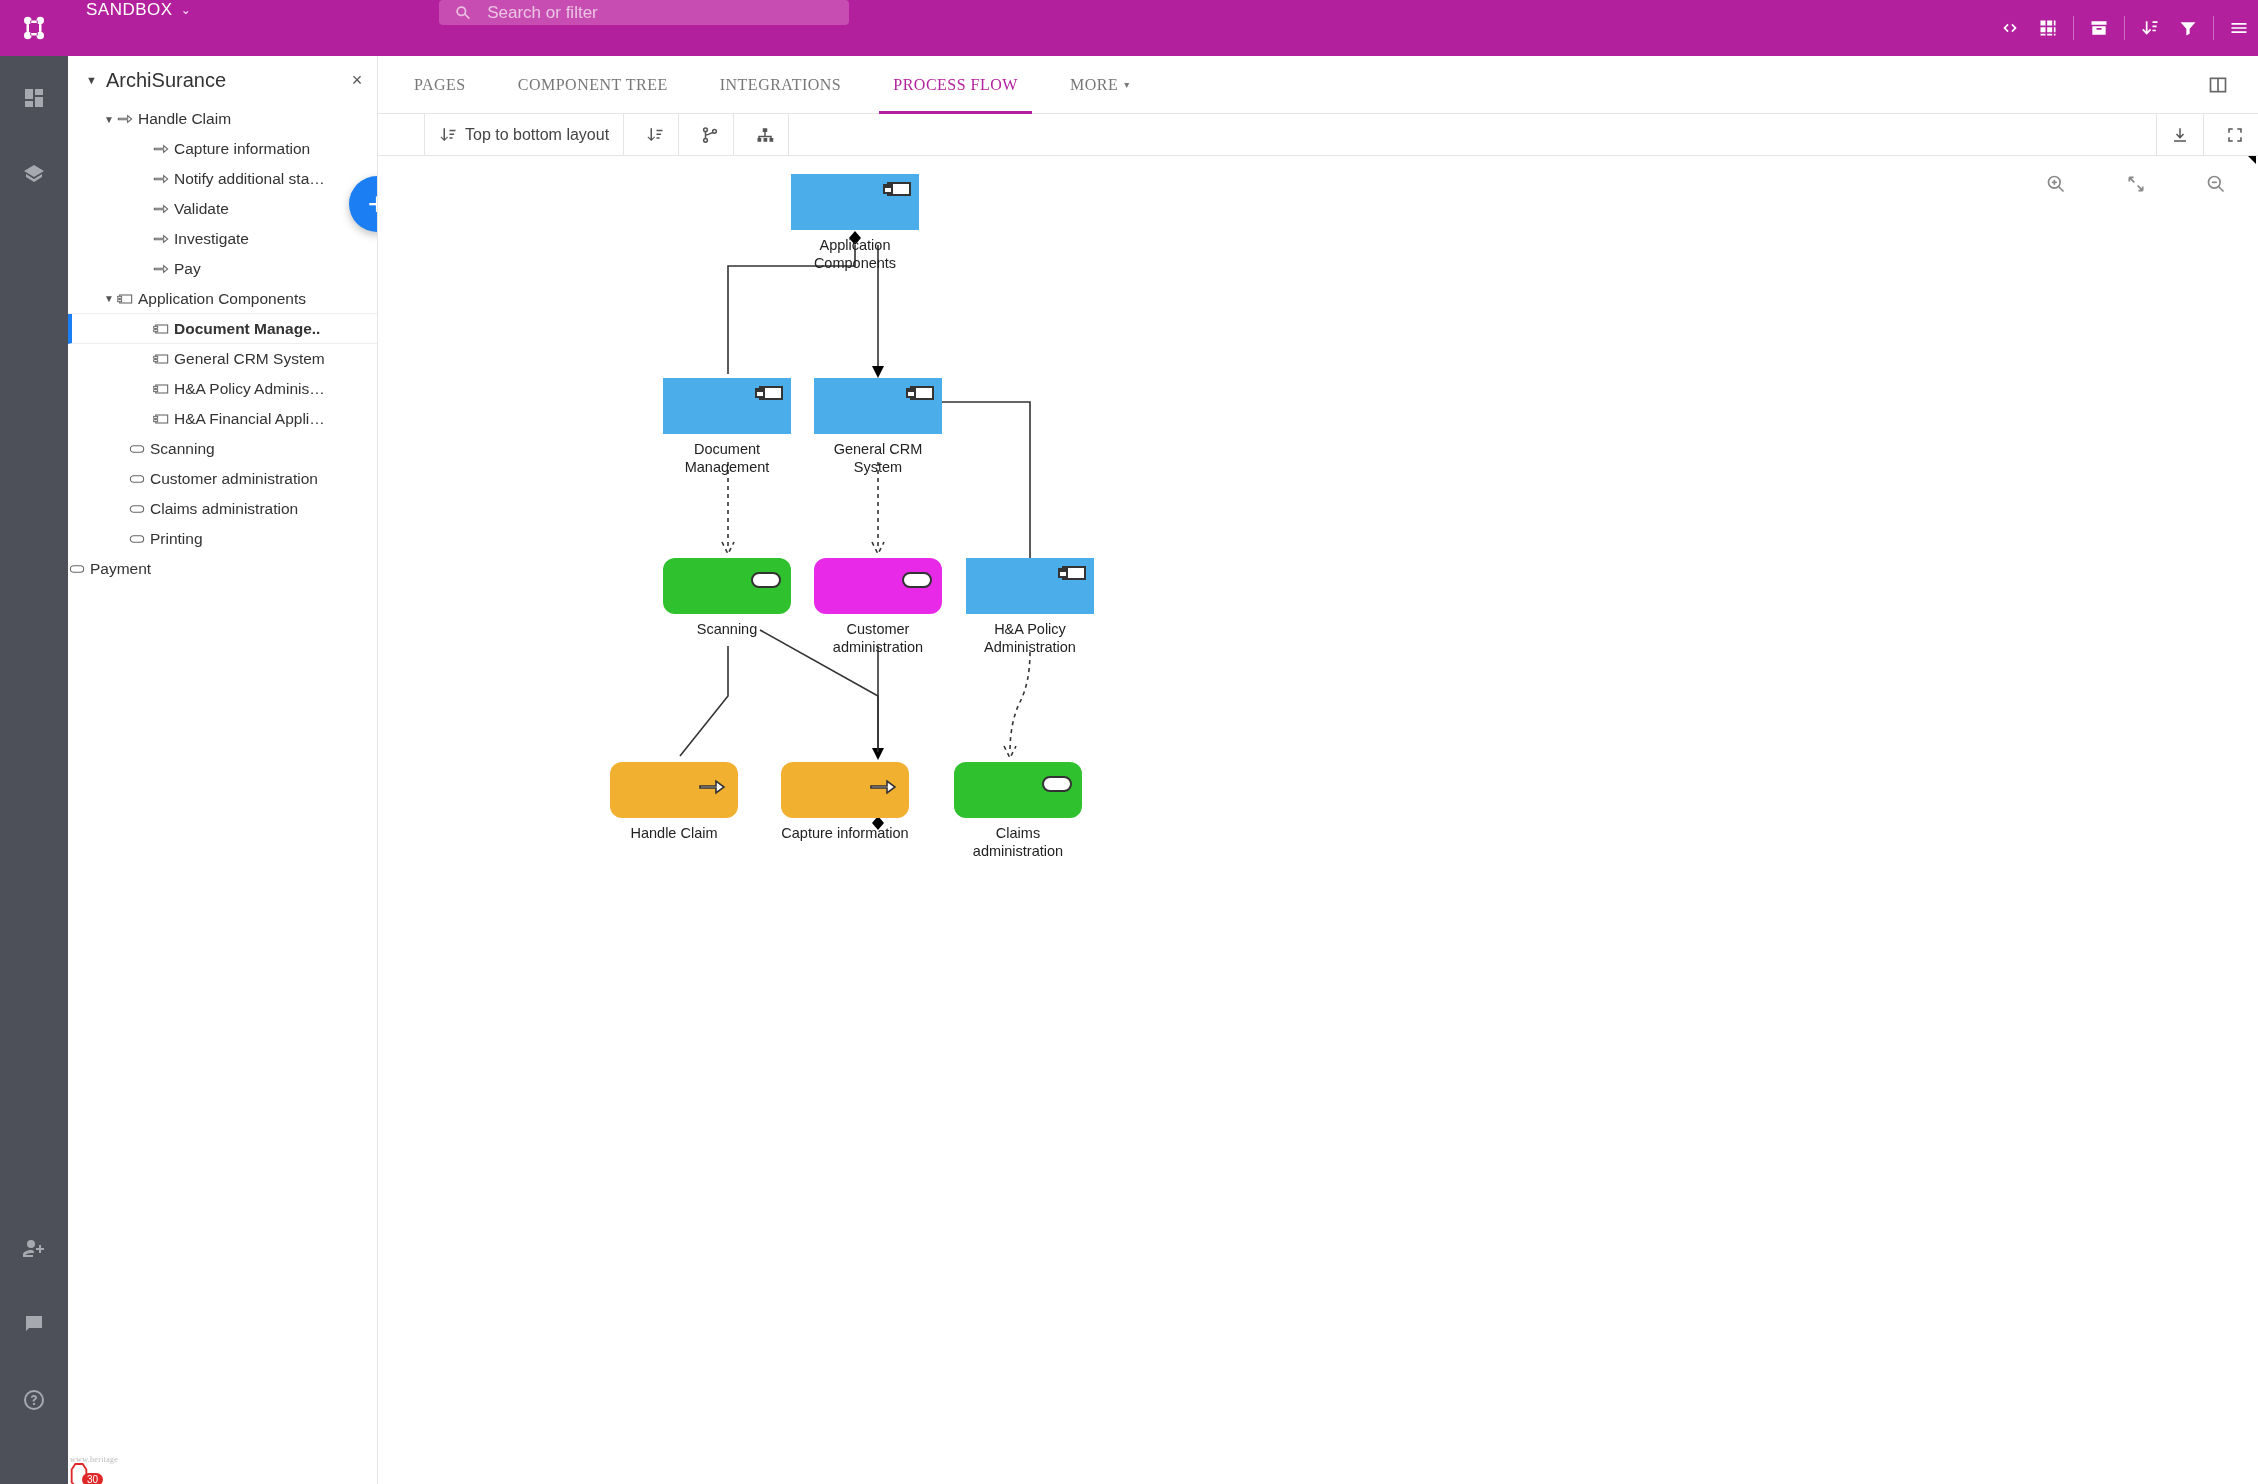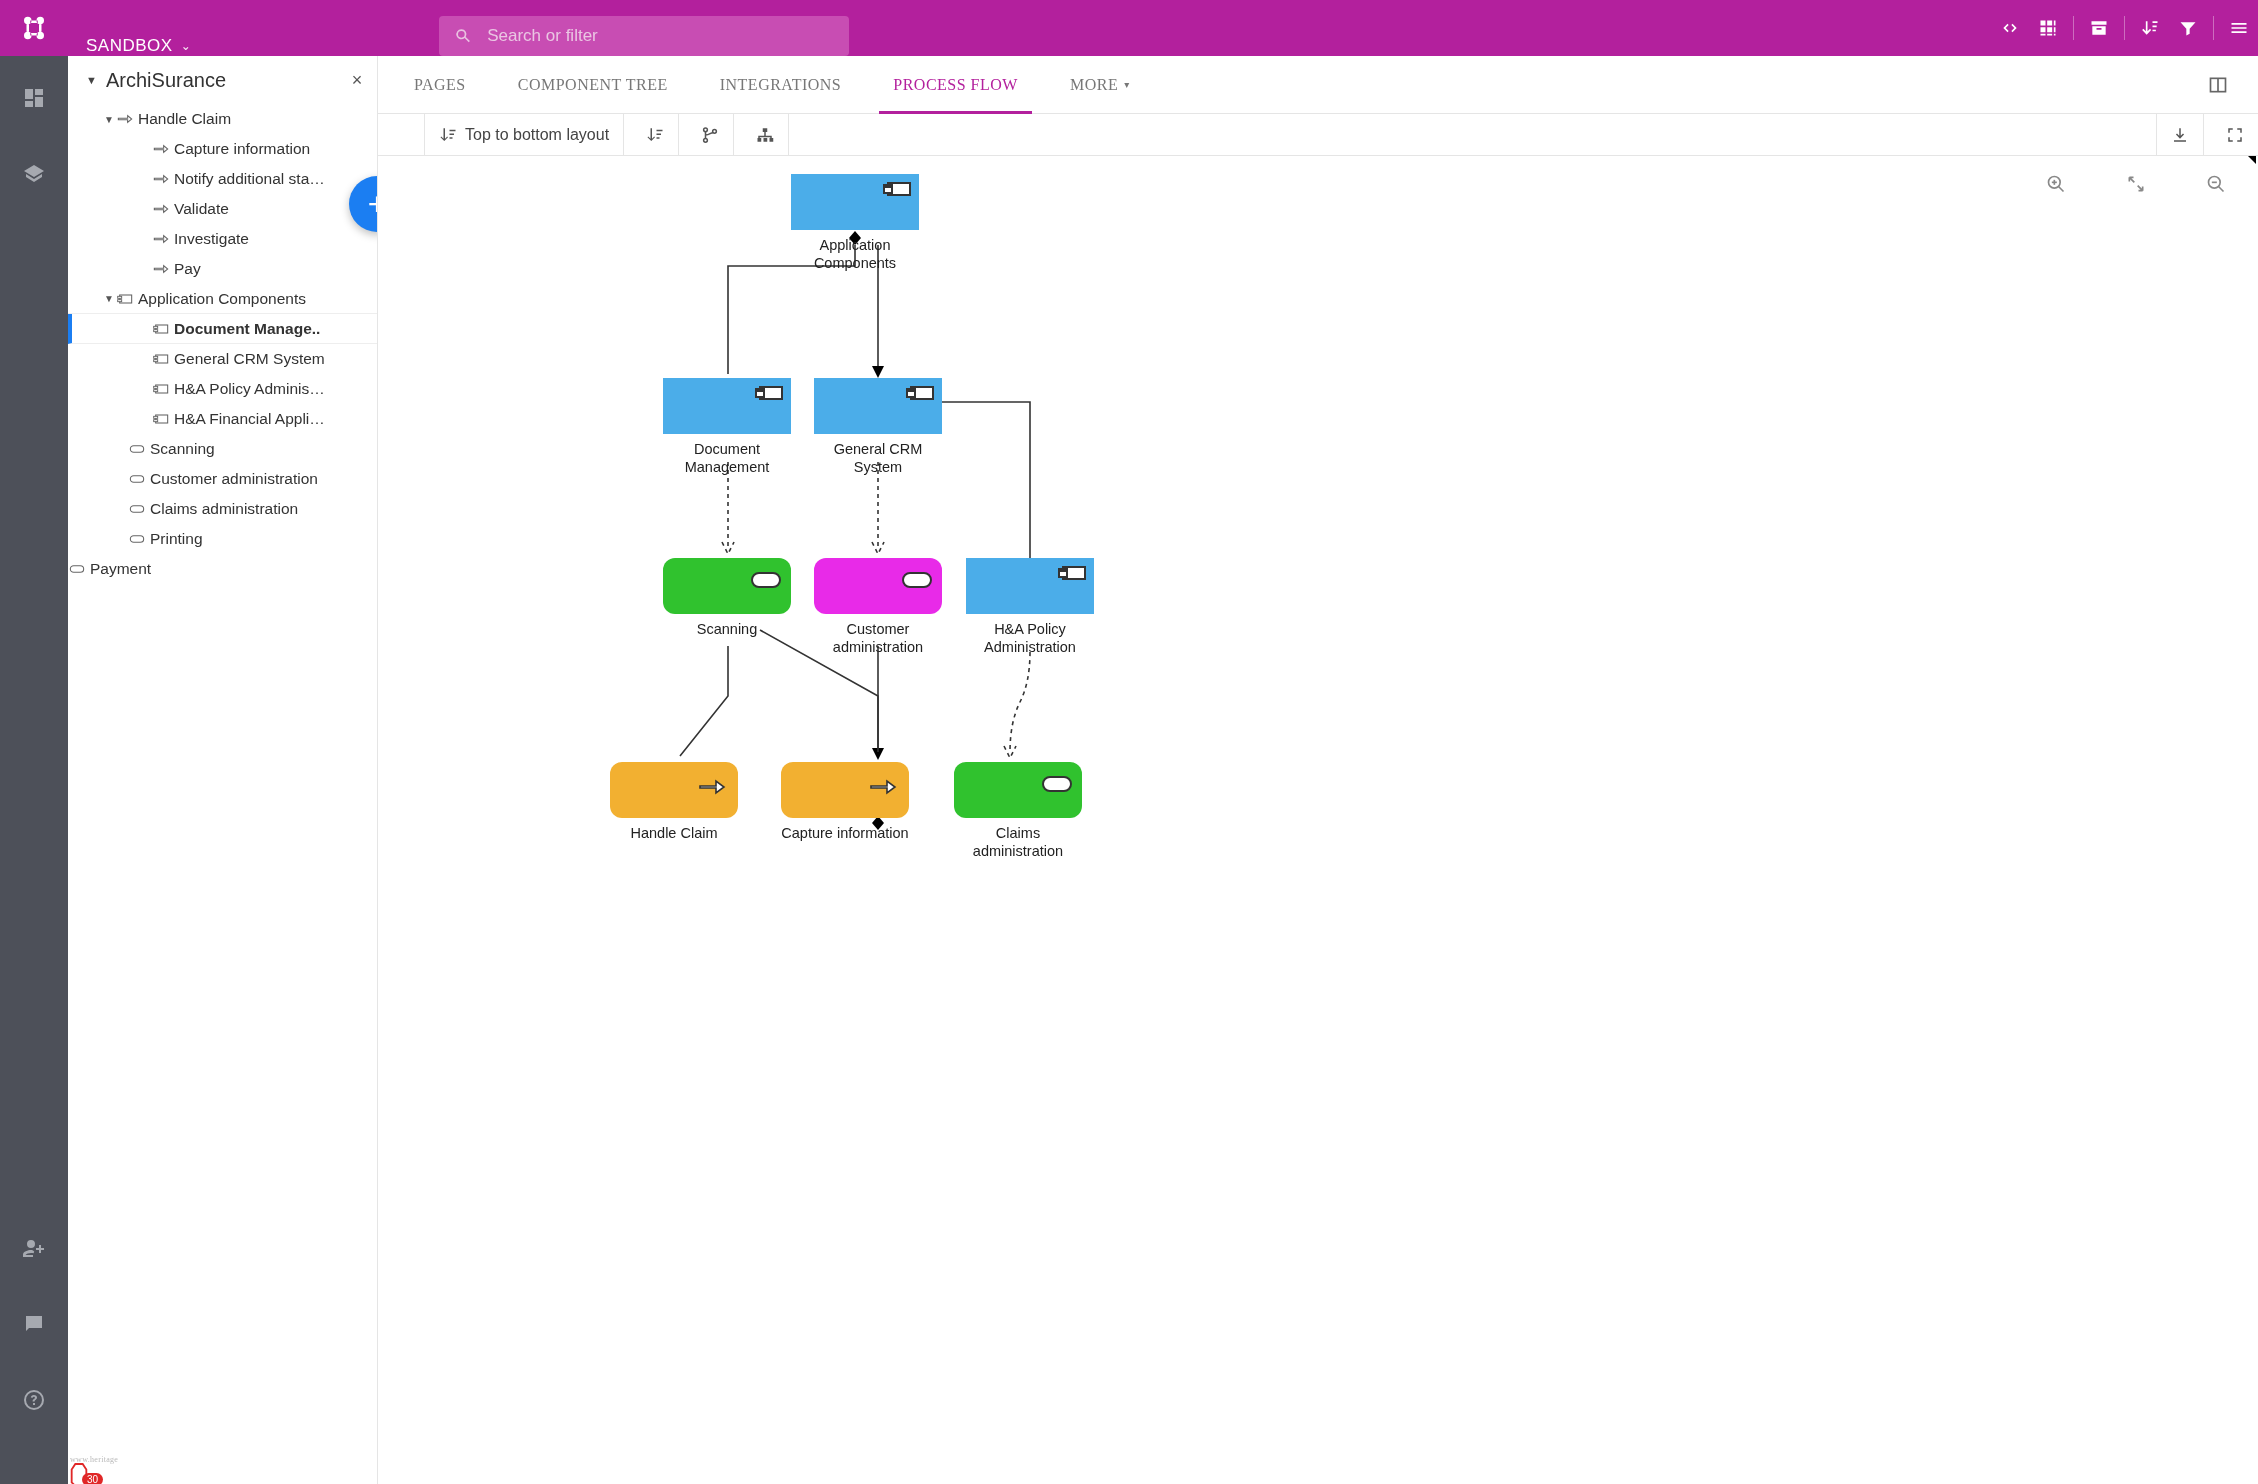--- a/index.html
+++ b/index.html
@@ -1,25 +1,25 @@
 <!DOCTYPE html>
 <html><head>
 <meta charset="utf-8">
 <style>
   * { box-sizing: border-box; }
   html, body { margin: 0; padding: 0; height: 100%; width: 100%; font-family: -apple-system, "Helvetica Neue", Arial, sans-serif; color: #333; }
   body { background: #fff; overflow: hidden; }
 
   
-  .topbar { position: absolute; top: 0; left: 0; right: 0; height: 56px; background: #b3209d; display: flex; align-items: flex-end; color: #fff; z-index: 50; }
+  .topbar { position: absolute; top: 0; left: 0; right: 0; height: 56px; background: #b3209d; display: flex; align-items: flex-start; color: #fff; z-index: 50; }
   .brand { width: 68px; height: 56px; display: flex; align-items: center; justify-content: center; }
   .brand svg { width: 30px; height: 30px; fill: #fff; }
   .workspace { display: flex; align-items: center; gap: 8px; font-size: 17px; letter-spacing: .5px; padding: 0 18px; cursor: pointer; }
   .workspace .chev { font-size: 12px; opacity: .9; }
-  .search { margin-left: 230px; width: 410px; height: 40px; background: #c84db3; border-radius: 4px; display: flex; align-items: center; padding: 0 14px; gap: 12px; }
+  .search { margin-left: 230px; width: 410px; height: 25px; background: #c84db3; border-radius: 4px; display: flex; align-items: center; padding: 0 14px; gap: 12px; }
   .search svg { width: 20px; height: 20px; fill: #e9c2e1; }
   .search input { flex: 1; background: transparent; border: none; outline: none; color: #fff; font-size: 17px; }
   .search input::placeholder { color: #eac6e3; }
   .top-actions { margin-left: auto; display: flex; align-items: center; height: 100%; }
   .top-actions .tbtn { width: 38px; height: 56px; display: flex; align-items: center; justify-content: center; cursor: pointer; }
   .top-actions .tbtn svg { width: 20px; height: 20px; fill: #fff; }
   .top-actions .divider { width: 1px; height: 24px; background: rgba(255,255,255,.35); margin: 0 6px; }
 
   
   .rail { position: absolute; top: 56px; bottom: 0; left: 0; width: 68px; background: #4d5059; display: flex; flex-direction: column; align-items: center; padding-top: 24px; gap: 40px; z-index: 40; }

